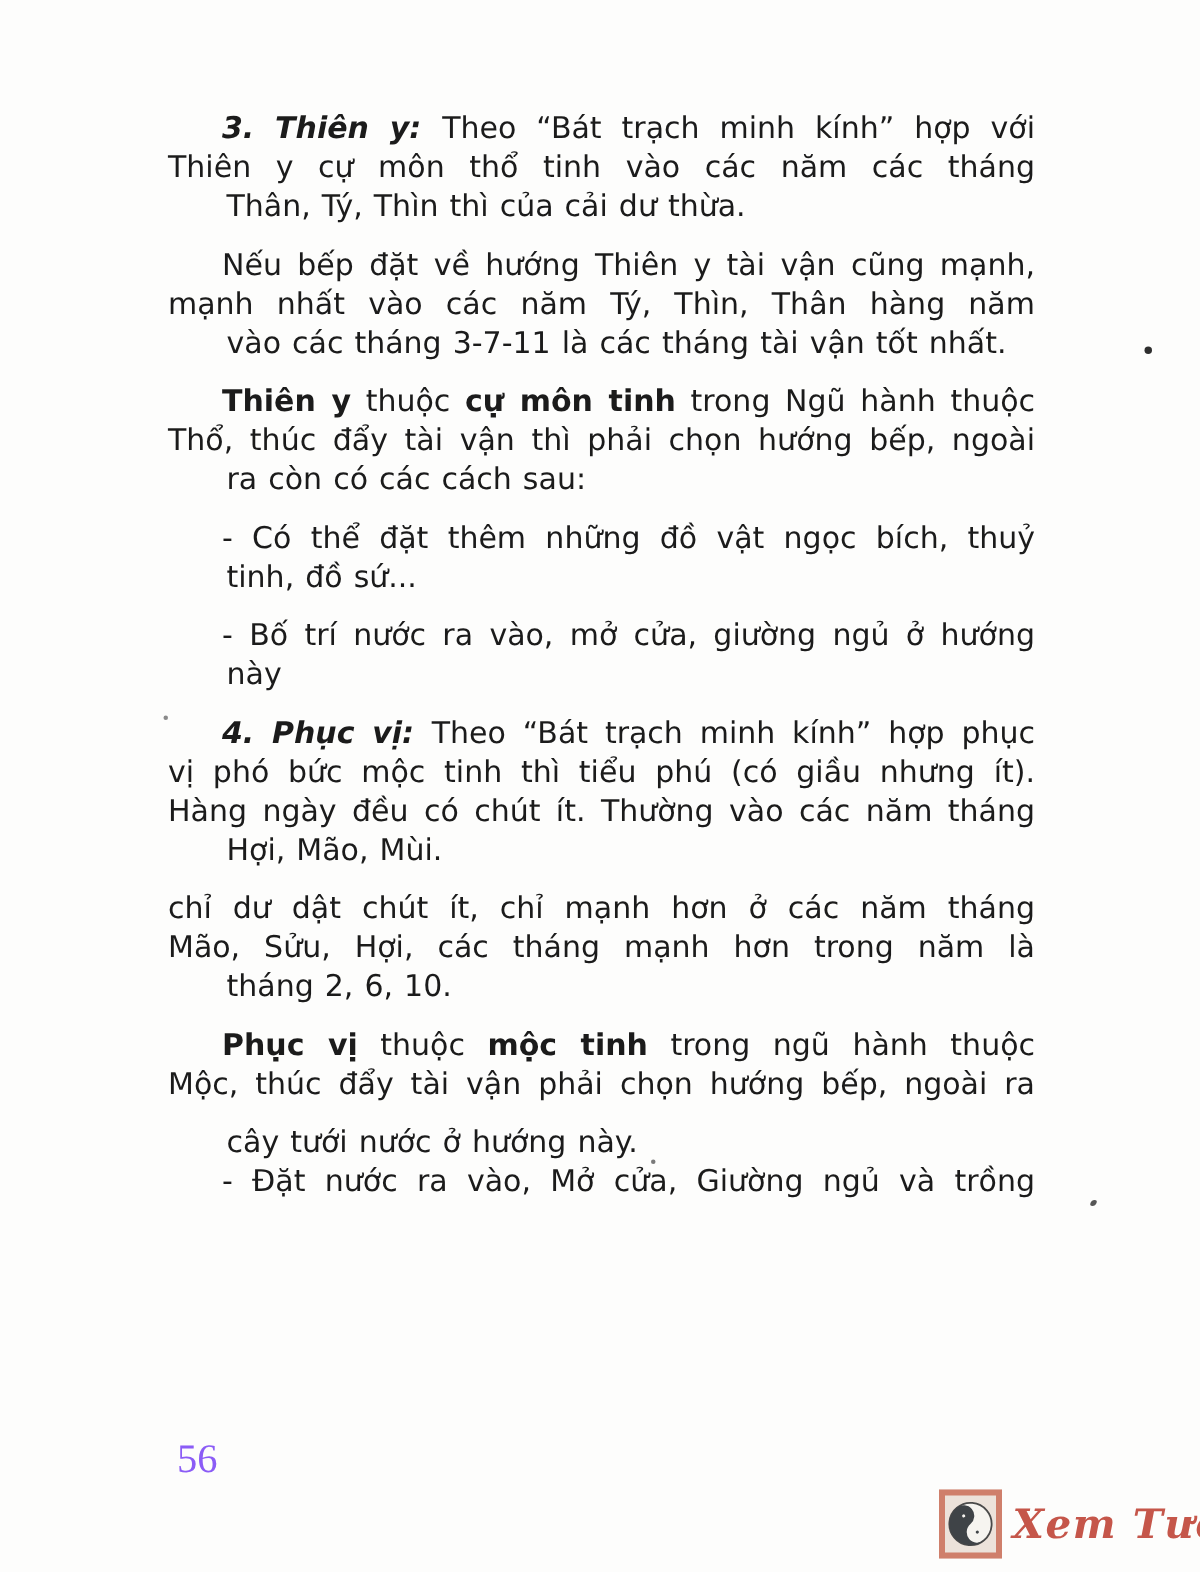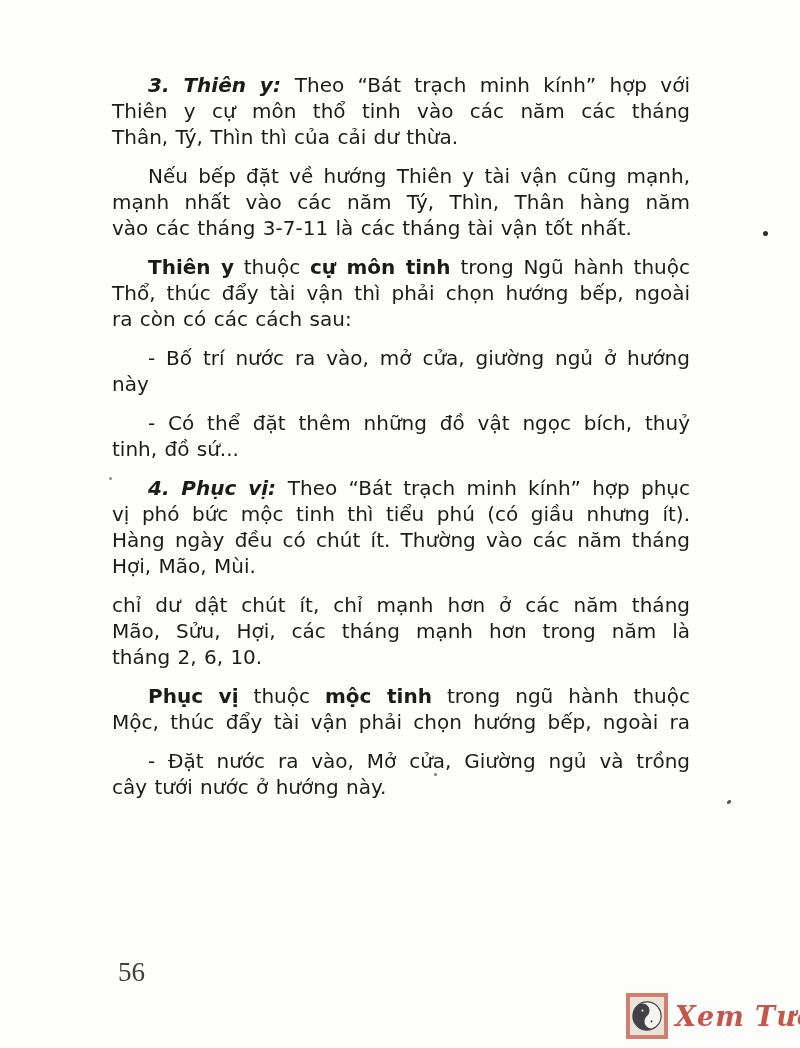--- a/index.html
+++ b/index.html
@@ -23,33 +23,33 @@
     font-size: 20px;
     line-height: 26px;
     word-spacing: 1px;
   }
   .para { margin: 0 0 13px 0; }
   .line {
     text-align: justify;
     text-align-last: justify;
     white-space: normal;
   }
-  .line.last { text-align-last: left; }
+  .line.last { text-align-last: left; margin-left: 39px; }
   .line.first { text-indent: 36px; }
   .seg-b  { font-weight: bold; }
   .seg-bi { font-weight: bold; font-style: italic; }
 
   
   .page-number {
     position: absolute;
     left: 118px;
     top: 957px;
     font-family: "Liberation Serif", serif;
     font-size: 27px;
-    color: #404040;
+    color: #8b5cf6;
   }
 
   
   .watermark {
     position: absolute;
     left: 626px;
     top: 993px;
     display: flex;
     align-items: center;
     gap: 7px;
@@ -96,45 +96,45 @@
         <div class="line first"><span>Nếu bếp đặt về hướng Thiên y tài vận cũng mạnh,</span></div>
         <div class="line"><span>mạnh nhất vào các năm Tý, Thìn, Thân hàng năm</span></div>
         <div class="line last"><span>vào các tháng 3-7-11 là các tháng tài vận tốt nhất.</span></div>
       </div>
       <div class="para">
         <div class="line first"><span class="seg-b">Thiên y</span><span> thuộc </span><span class="seg-b">cự môn tinh</span><span> trong Ngũ hành thuộc</span></div>
         <div class="line"><span>Thổ, thúc đẩy tài vận thì phải chọn hướng bếp, ngoài</span></div>
         <div class="line last"><span>ra còn có các cách sau:</span></div>
       </div>
       <div class="para">
+        <div class="line first"><span>- Có thể đặt thêm những đồ vật ngọc bích, thuỷ</span></div>
+        <div class="line last"><span>tinh, đồ sứ...</span></div>
+      </div>
+      <div class="para">
         <div class="line first"><span>- Bố trí nước ra vào, mở cửa, giường ngủ ở hướng</span></div>
         <div class="line last"><span>này</span></div>
-      </div>
-      <div class="para">
-        <div class="line first"><span>- Có thể đặt thêm những đồ vật ngọc bích, thuỷ</span></div>
-        <div class="line last"><span>tinh, đồ sứ...</span></div>
       </div>
       <div class="para">
         <div class="line first"><span class="seg-bi">4. Phục vị: </span><span>Theo “Bát trạch minh kính” hợp phục</span></div>
         <div class="line"><span>vị phó bức mộc tinh thì tiểu phú (có giầu nhưng ít).</span></div>
         <div class="line"><span>Hàng ngày đều có chút ít. Thường vào các năm tháng</span></div>
         <div class="line last"><span>Hợi, Mão, Mùi.</span></div>
       </div>
       <div class="para">
         <div class="line"><span>chỉ dư dật chút ít, chỉ mạnh hơn ở các năm tháng</span></div>
         <div class="line"><span>Mão, Sửu, Hợi, các tháng mạnh hơn trong năm là</span></div>
         <div class="line last"><span>tháng 2, 6, 10.</span></div>
       </div>
       <div class="para">
         <div class="line first"><span class="seg-b">Phục vị</span><span> thuộc </span><span class="seg-b">mộc tinh</span><span> trong ngũ hành thuộc</span></div>
         <div class="line"><span>Mộc, thúc đẩy tài vận phải chọn hướng bếp, ngoài ra</span></div>
       </div>
       <div class="para">
+        <div class="line last"><span>cây tưới nước ở hướng này.</span></div>
         <div class="line first"><span>- Đặt nước ra vào, Mở cửa, Giường ngủ và trồng</span></div>
-        <div class="line last"><span>cây tưới nước ở hướng này.</span></div>
       </div>
     </main>
 
   <div class="page-number">56</div>
 
   <div class="watermark">
     <span class="yy-box">
       <svg width="30" height="30" viewBox="0 0 100 100" aria-hidden="true">
         <circle cx="50" cy="50" r="47" fill="#f6f4f0" stroke="#4a4a4a" stroke-width="4"></circle>
         <path d="M50 3 a47 47 0 0 0 0 94 a23.5 23.5 0 0 1 0 -47 a23.5 23.5 0 0 0 0 -47 Z" fill="#3f4347"></path>

